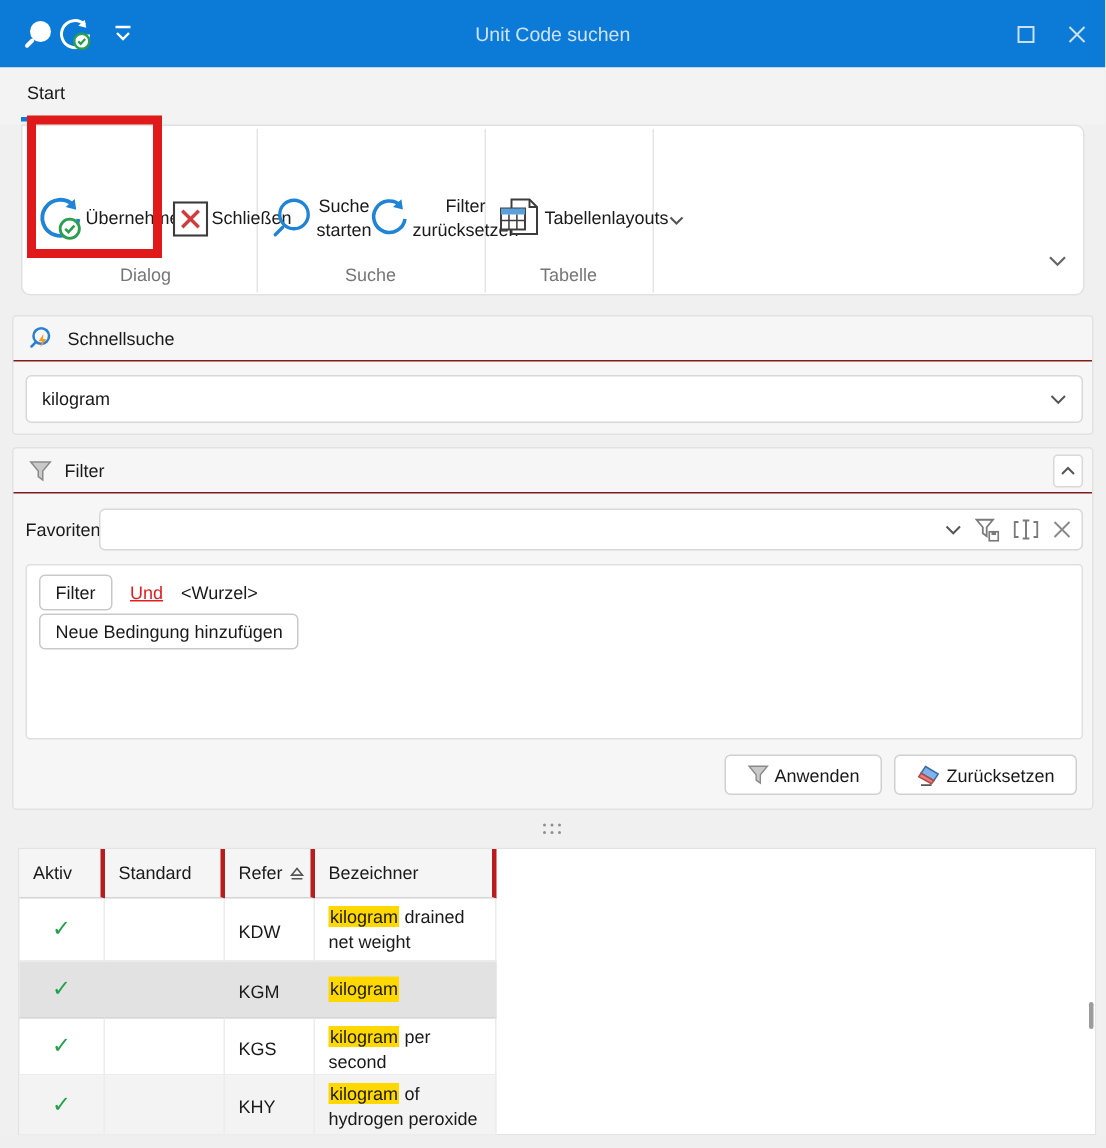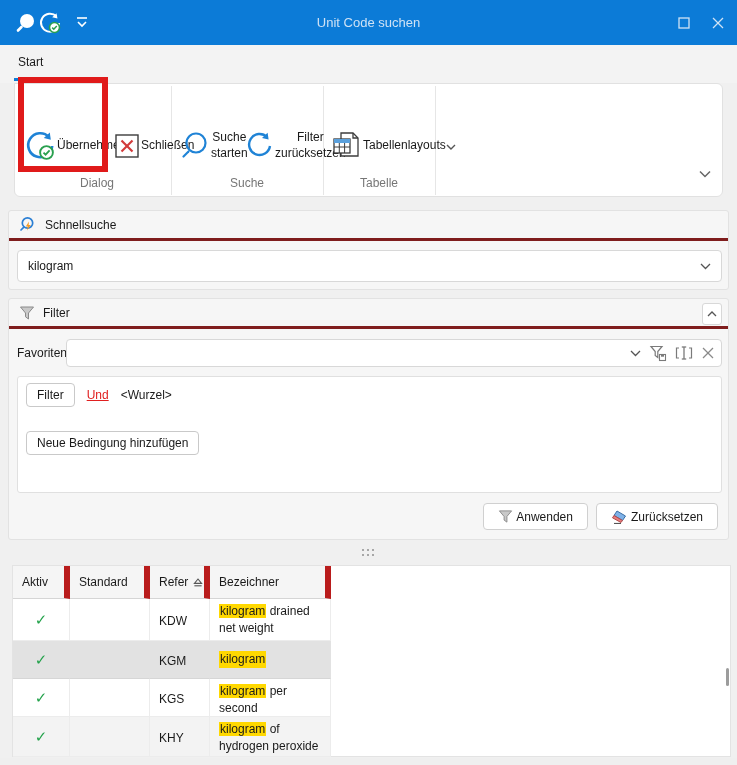--- a/index.html
+++ b/index.html
@@ -30,21 +30,21 @@
   .rbtn .rb-icon { height:42px; display:flex; align-items:center; justify-content:center; }
   .rbtn .rb-label { text-align:center; line-height:1.3; font-size:12px; color:#1a1a1a; }
   .rbtn .rb-chevron { margin-top:2px; }
   .ribbon-collapse { position:absolute; right:10px; top:86px; }
 
   .annotation-rect { position:absolute; left:18px; top:77px; width:90px; height:95px;
                      border:6px solid #e01a1a; pointer-events:none; z-index:5; }
 
   
   .panel { position:absolute; left:8px; width:721px; background:#f6f6f6; border:1px solid #e2e2e2; border-radius:3px; }
-  .panel-header { height:30px; display:flex; align-items:center; padding-left:10px; border-bottom:3px solid #7f1d1d; }
+  .panel-header { height:30px; display:flex; align-items:center; padding-left:10px; border-bottom:1px solid #7f1d1d; }
   .panel-header .ph-label { margin-left:8px; font-size:12px; color:#1a1a1a; }
 
   .quick-search { top:210px; height:80px; }
   .qs-combo { position:absolute; left:8px; top:39px; width:705px; height:32px; background:#fff;
               border:1px solid #d8d8d8; border-radius:4px; display:flex; align-items:center; padding:0 10px; }
   .qs-value { flex:1; font-size:12px; color:#1a1a1a; }
 
   .filter-panel { top:298px; height:242px; }
   .fp-collapse { position:absolute; right:6px; top:4px; width:20px; height:22px; background:#fff;
                  border:1px solid #d8d8d8; border-radius:3px; display:flex; align-items:center; justify-content:center; }
@@ -54,37 +54,37 @@
                display:flex; align-items:center; justify-content:flex-end; padding-right:6px; gap:8px; }
   .fav-combo .ico { display:flex; align-items:center; }
 
   .builder { position:absolute; left:8px; top:77px; width:705px; height:117px; background:#fff;
              border:1px solid #e0e0e0; border-radius:3px; padding:6px 8px; }
   .chip { display:inline-block; background:#fff; border:1px solid #c9c9c9; border-radius:4px;
           padding:4px 10px; font-size:12px; color:#1a1a1a; }
   .builder-row1 { display:flex; align-items:center; gap:12px; }
   .op-und { color:#e02020; text-decoration:underline; font-size:12px; }
   .root-node { color:#1a1a1a; font-size:12px; }
-  .builder-row2 { margin-top:24px; }
+  .builder-row2 { margin-top:2px; }
 
   .fp-buttons { position:absolute; right:10px; top:204px; display:flex; gap:8px; }
   .fp-btn { height:27px; background:#fff; border:1px solid #d0d0d0; border-radius:4px;
             display:flex; align-items:center; gap:3px; padding:0 14px; font-size:12px; color:#1a1a1a; }
 
   
   .splitter { position:absolute; left:0; top:541px; width:737px; height:23px; display:flex; align-items:center; justify-content:center; }
   .grip { width:14px; height:7px; position:relative; }
   .grip i { position:absolute; width:2px; height:2px; background:#8f8f8f; border-radius:50%; }
   .grip i:nth-child(1){left:0;top:0}.grip i:nth-child(2){left:5px;top:0}.grip i:nth-child(3){left:10px;top:0}
   .grip i:nth-child(4){left:0;top:5px}.grip i:nth-child(5){left:5px;top:5px}.grip i:nth-child(6){left:10px;top:5px}
 
   
   .grid { position:absolute; left:12px; top:565px; width:719px; height:192px; background:#fff; border:1px solid #e3e3e3; }
   .g-header { position:absolute; left:0; top:0; height:33px; display:flex; }
-  .g-hcell { background:#f5f5f5; border-right:6px solid #b91c1c; border-bottom:1px solid #d5d5d5;
+  .g-hcell { background:#f5f5f5; border-right:3px solid #b91c1c; border-bottom:1px solid #d5d5d5;
              display:flex; align-items:center; padding-left:9px; font-size:12px; color:#1a1a1a; }
   .g-hcell.c-aktiv { width:57px; } .g-hcell.c-standard { width:80px; }
   .g-hcell.c-refer { width:60px;text-align:right; } .g-hcell.c-bez { width:121px; }
   .sort-icon { margin-left:5px; }
   .g-row { position:absolute; left:0; width:318px; display:flex; }
   .g-cell { border-right:1px solid #ececec; border-bottom:1px solid #ececec; padding:4px 0 0 9px;
             font-size:12px; line-height:17px; color:#1a1a1a; overflow:hidden; }
   .g-cell.c-aktiv { width:57px; display:flex; align-items:center; justify-content:center; padding:0; }
   .g-cell.c-standard { width:80px; }
   .g-cell.c-refer { width:60px; display:flex; align-items:center; }

